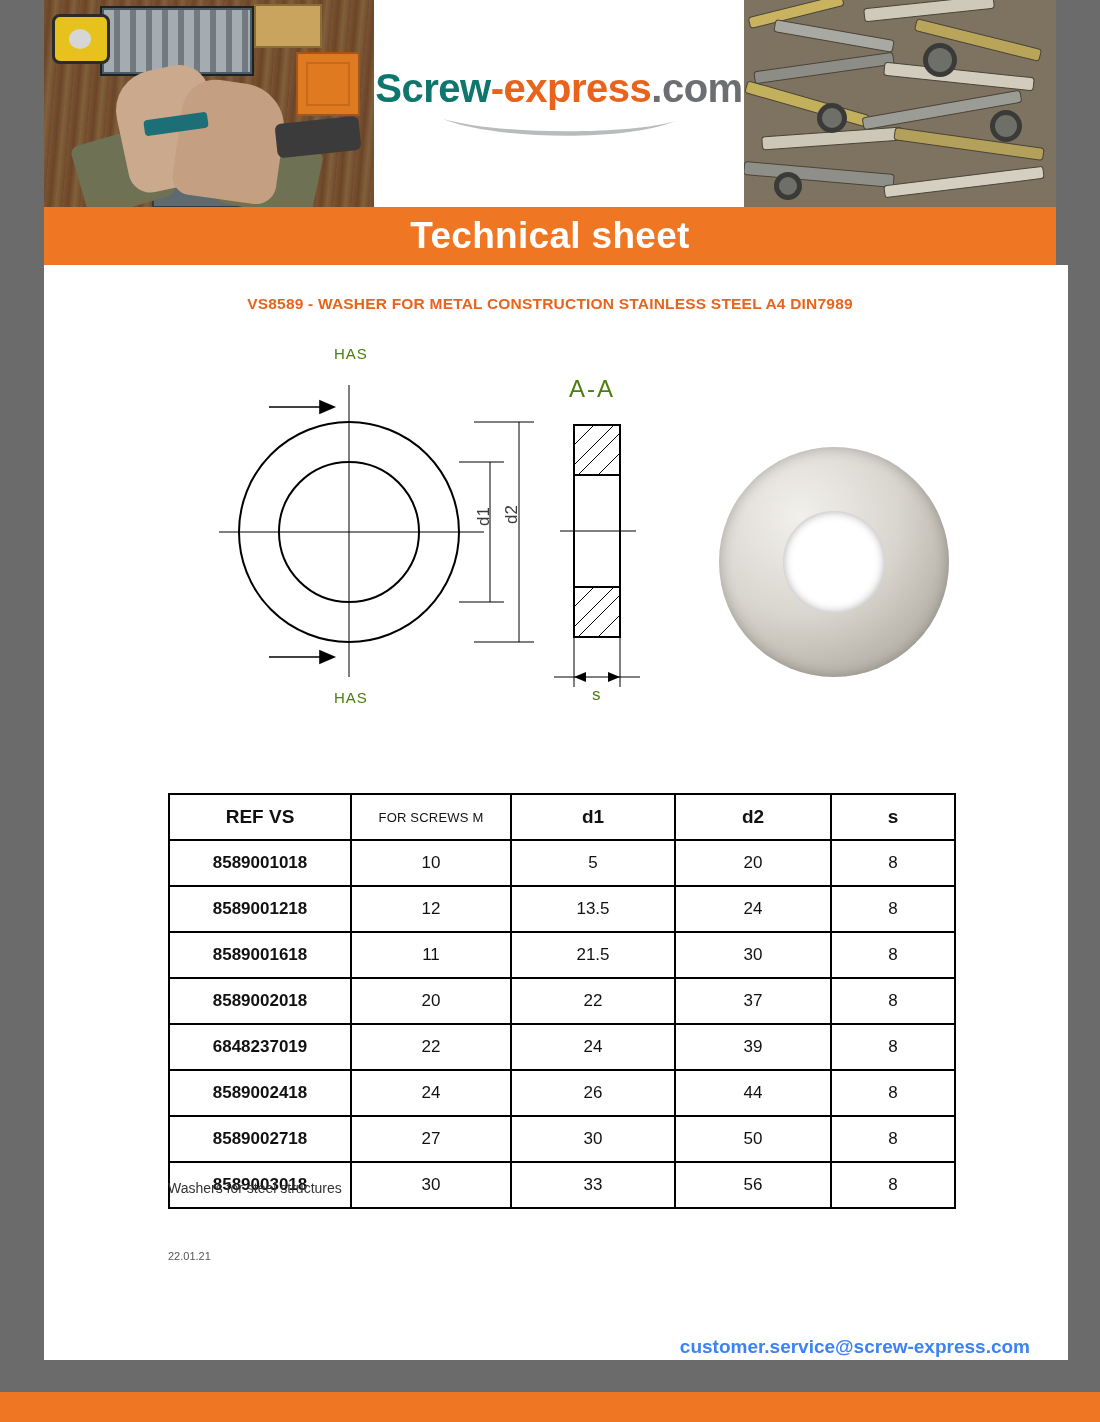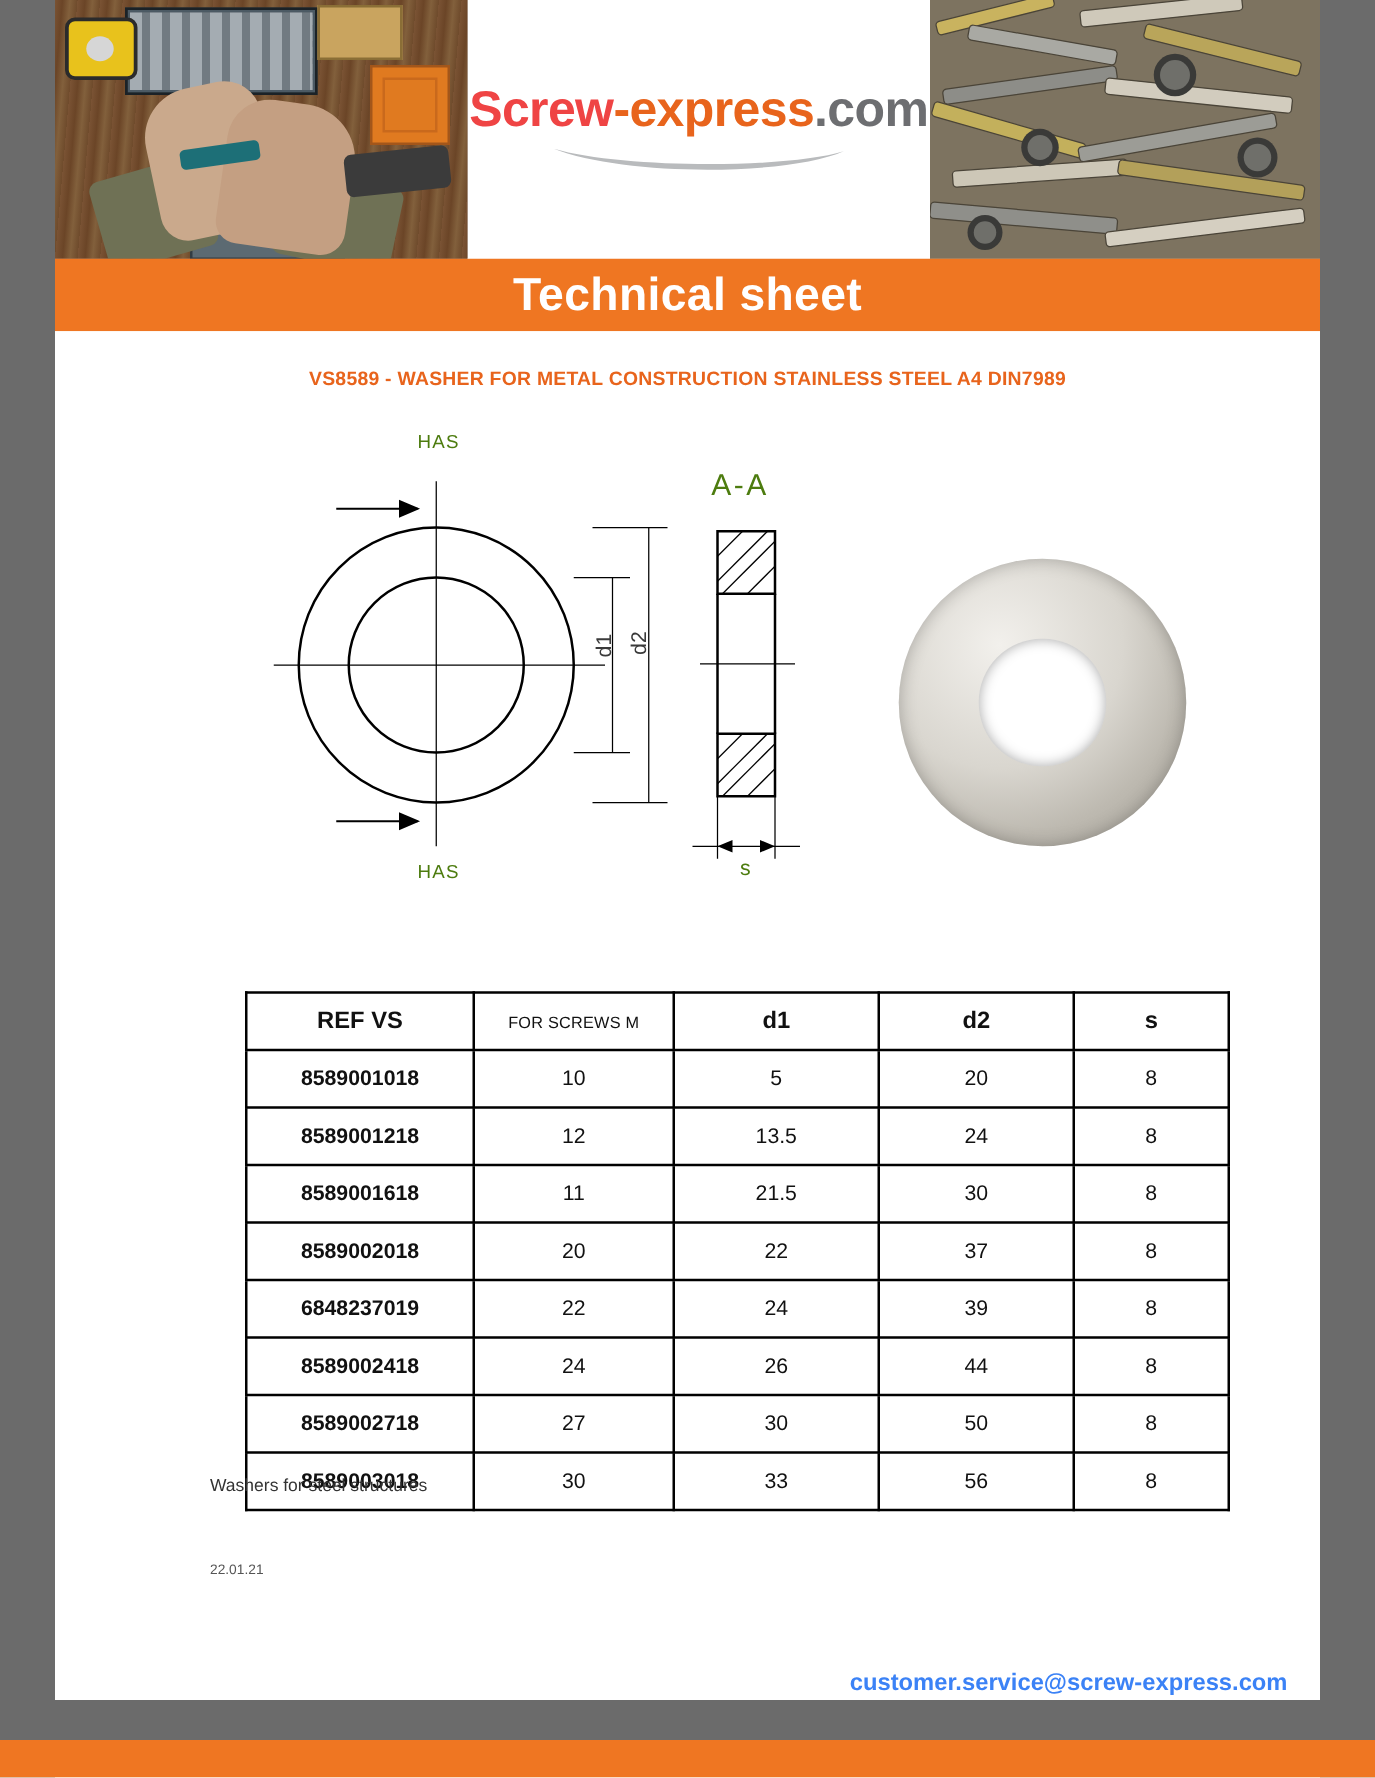--- a/index.html
+++ b/index.html
@@ -70,21 +70,21 @@
     flex-direction: column;
     align-items: center;
     justify-content: center;
   }
   .logo-text {
     font-size: 40px;
     font-weight: bold;
     letter-spacing: -0.5px;
     white-space: nowrap;
   }
-  .logo-text .part1 { color: #ef4444; margin-top: 25px; }
+  .logo-text .part1 { color: #0f766e; margin-top: 25px; }
   .logo-text .part2 { color: #e8641c; margin-top: 46px; }
   .logo-text .part3 { color: #6d6e71; }
   .logo-swoosh {
     margin-top: 4px;
     width: 240px;
     height: 26px;
   }
   .wood-bg {
     position:absolute; left:0; top:0; width:330px; height:207px;
     background:
@@ -172,20 +172,21 @@
     letter-spacing: 0.3px;
   }
 
   
   .content {
     position: absolute;
     left: 44px; top: 265px;
     width: 1012px;
     height: 1095px;
     background: #ffffff;
+    padding-left: 12px;
   }
   .doc-title {
     position: absolute;
     left: 0; top: 30px;
     width: 1012px;
     text-align: center;
     color: #e8641c;
     font-size: 15.5px;
     font-weight: bold;
     letter-spacing: 0.2px;
@@ -234,21 +235,20 @@
   
   .tbl-wrap {
     position: absolute;
     left: 124px; top: 528px;
     width: 766px;
   }
   table.spec {
     border-collapse: collapse;
     width: 766px;
     table-layout: fixed;
-    margin-left: 28px;
   }
   table.spec th, table.spec td {
     border: 2px solid #000000;
     text-align: center;
     height: 42px;
     font-size: 17px;
     color: #111;
   }
   table.spec th {
     font-weight: bold;

